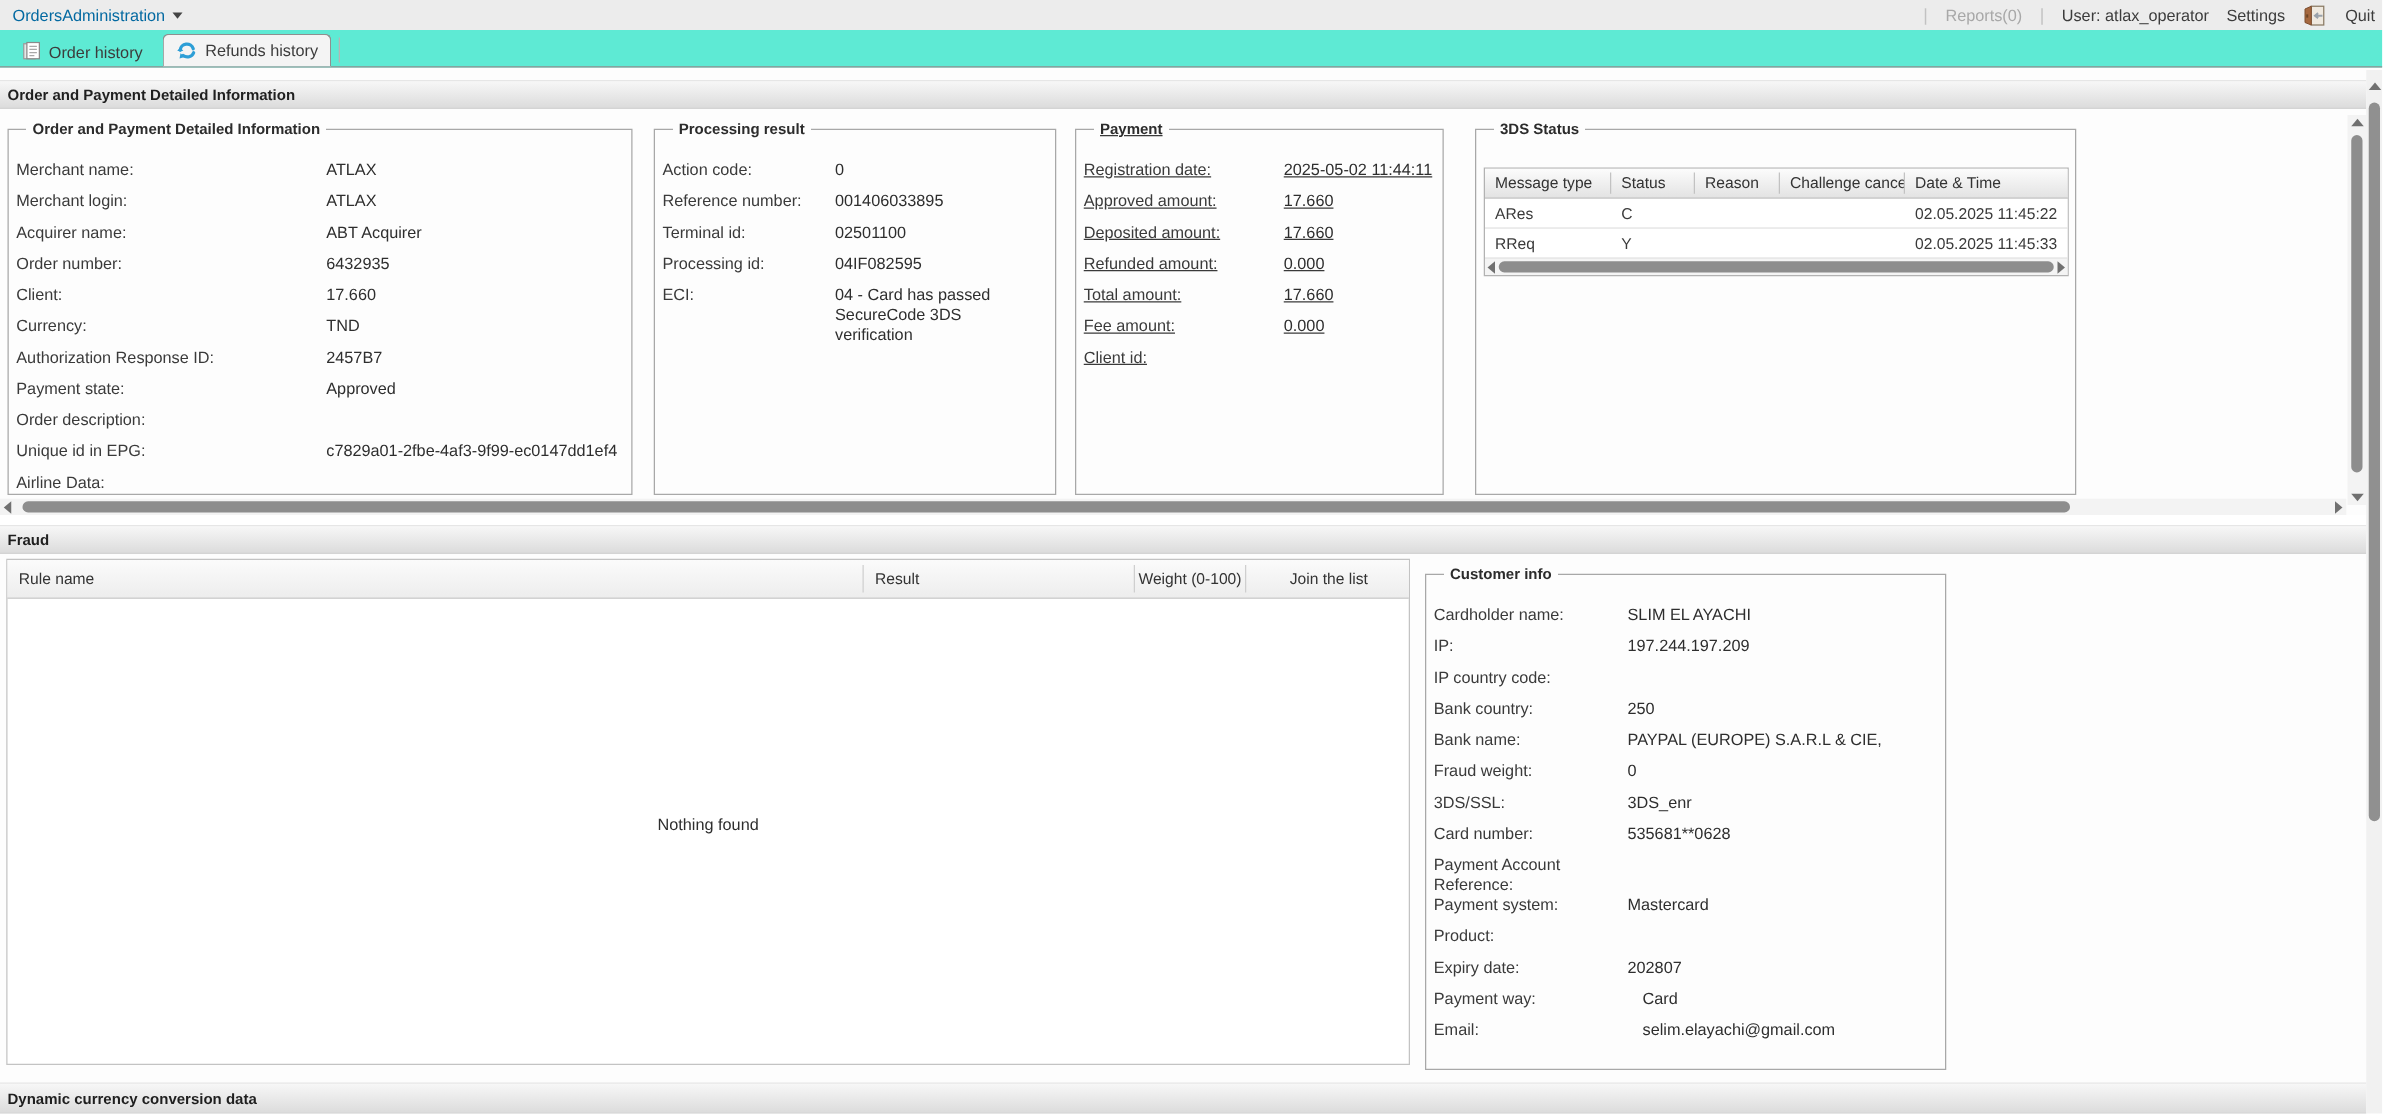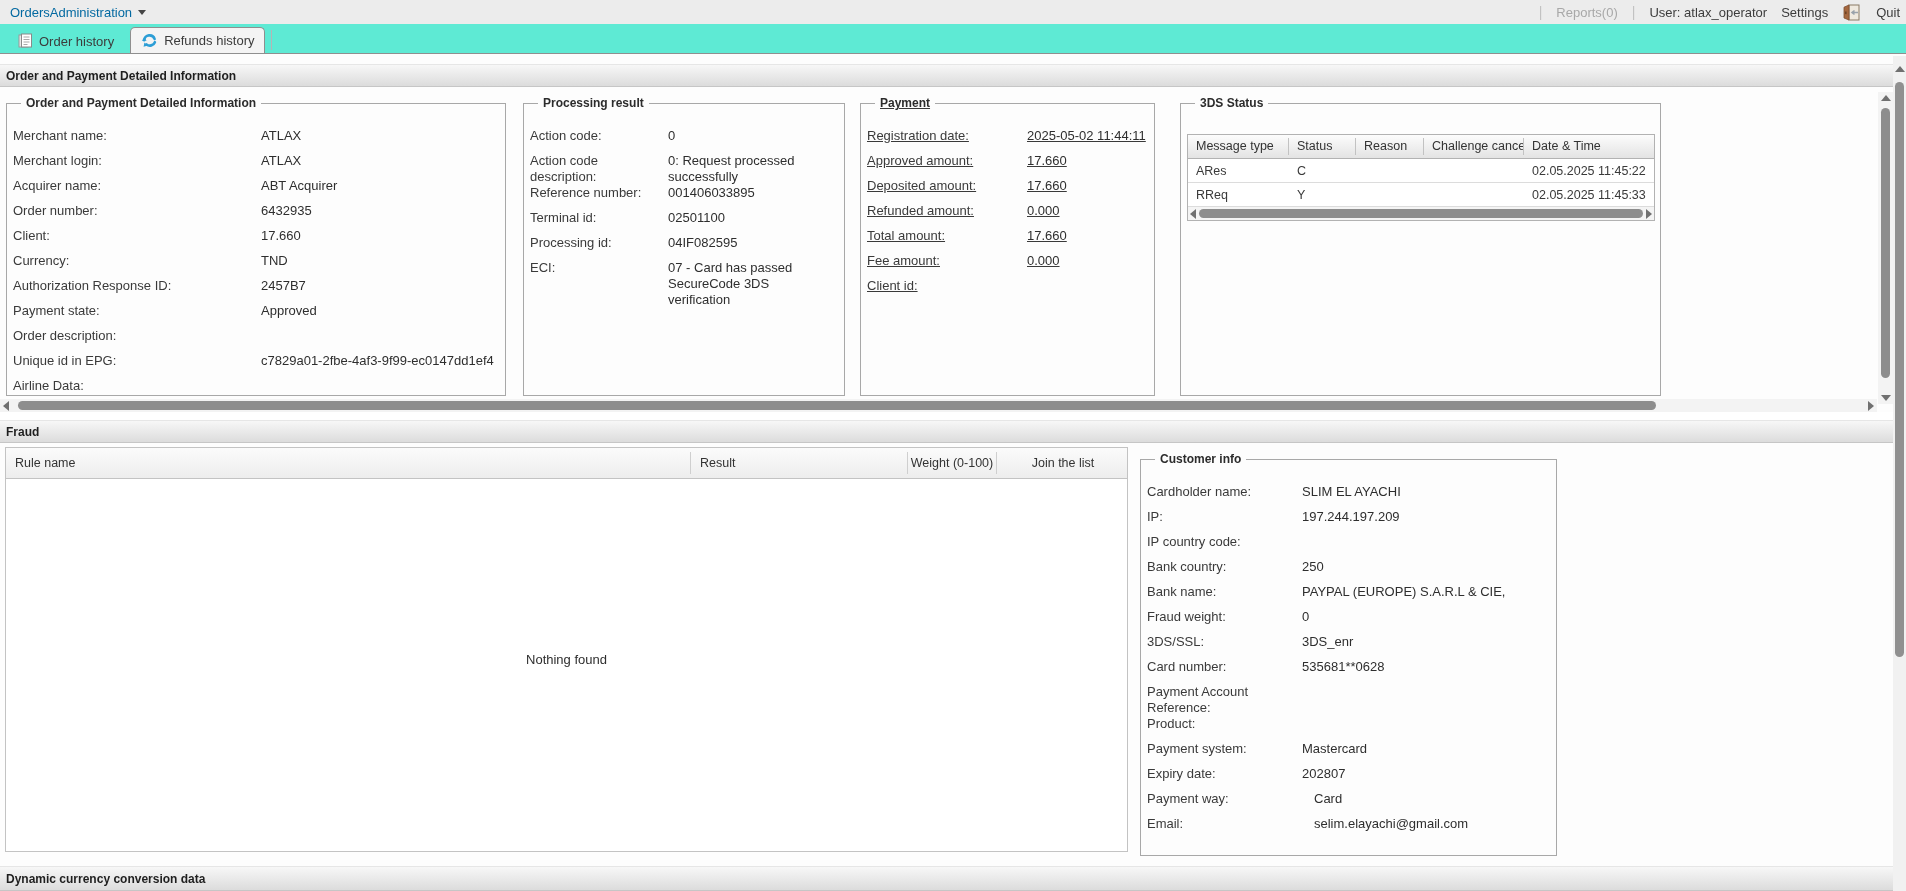--- a/index.html
+++ b/index.html
@@ -200,38 +200,34 @@
   </fieldset>
 
   <fieldset class="fs fs2">
     <legend>Processing result</legend>
     <div class="frows">
       <div class="frow">
           <span class="flabel">Action code:</span>
           <span class="fvalue">0</span>
         </div>
       <div class="frow">
-          <span class="flabel">Action code description:</span>
-          <span class="fvalue">0: Request processed successfully</span>
-        </div>
-      <div class="frow">
           <span class="flabel">Reference number:</span>
           <span class="fvalue">001406033895</span>
         </div>
       <div class="frow">
           <span class="flabel">Terminal id:</span>
           <span class="fvalue">02501100</span>
         </div>
       <div class="frow">
           <span class="flabel">Processing id:</span>
           <span class="fvalue">04IF082595</span>
         </div>
       <div class="frow">
           <span class="flabel">ECI:</span>
-          <span class="fvalue">07 - Card has passed SecureCode 3DS verification</span>
+          <span class="fvalue">04 - Card has passed SecureCode 3DS verification</span>
         </div>
     </div>
   </fieldset>
 
   <fieldset class="fs fs3">
     <legend>Payment</legend>
     <div class="frows">
       <div class="frow">
           <span class="flabel">Registration date:</span>
           <span class="fvalue">2025-05-02 11:44:11</span>
@@ -362,26 +358,26 @@
         </div>
       <div class="frow">
           <span class="flabel">Card number:</span>
           <span class="fvalue">535681**0628</span>
         </div>
       <div class="frow">
           <span class="flabel">Payment Account Reference:</span>
           <span class="fvalue"></span>
         </div>
       <div class="frow">
-          <span class="flabel">Product:</span>
-          <span class="fvalue"></span>
-        </div>
-      <div class="frow">
           <span class="flabel">Payment system:</span>
           <span class="fvalue">Mastercard</span>
+        </div>
+      <div class="frow">
+          <span class="flabel">Product:</span>
+          <span class="fvalue"></span>
         </div>
       <div class="frow">
           <span class="flabel">Expiry date:</span>
           <span class="fvalue">202807</span>
         </div>
       <div class="frow">
           <span class="flabel">Payment way:</span>
           <span class="fvalue" style="padding-left:12px;">Card</span>
         </div>
       <div class="frow">

